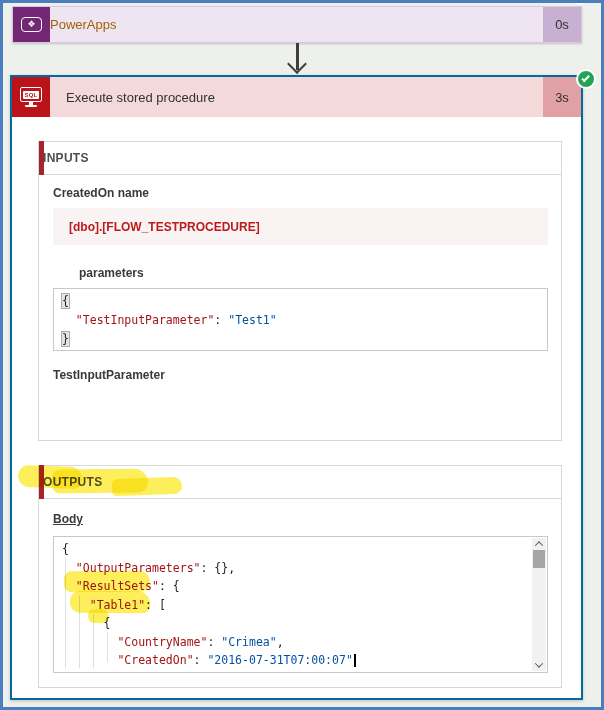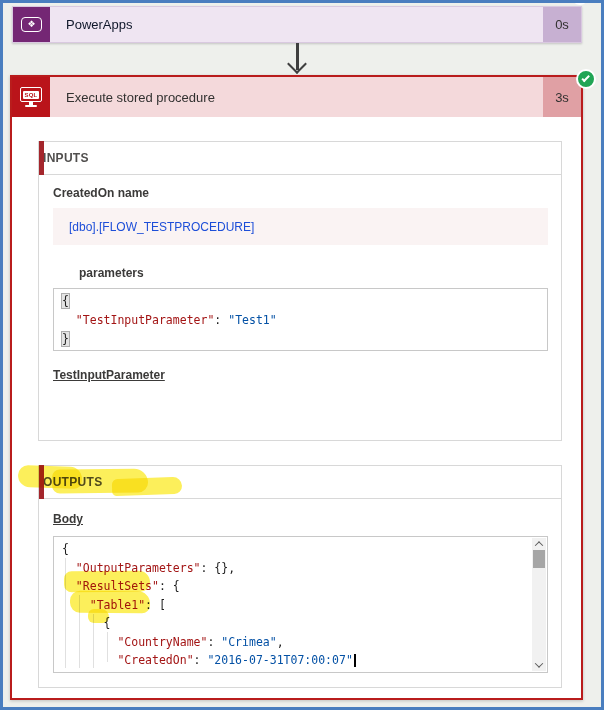--- a/index.html
+++ b/index.html
@@ -9,37 +9,37 @@
   .frame { position:relative; width:604px; height:710px; background:#eef0ec; overflow:hidden; }
   .window-border { position:absolute; inset:0; border:3px solid #4a7ebf; pointer-events:none; z-index:50; }
 
   
   .trigger-card { position:absolute; left:12px; top:6px; width:570px; height:37px;
     display:flex; align-items:stretch; background:#efe5f2; border:1px solid #d9c9e0;
     box-shadow:0 1px 2px rgba(0,0,0,.18); }
   .trigger-icon { width:37px; background:#742774; display:flex; align-items:center; justify-content:center; flex:none; }
   .pa-glyph { width:21px; height:15px; border:1.5px solid #fff; border-radius:4px;
     display:flex; align-items:center; justify-content:center; color:#fff; font-size:9px; line-height:1; }
-  .trigger-title { flex:1; display:flex; align-items:center; padding-left:16px;
-    font-size:13px; color:#0f172a; }
+  .trigger-title { flex:1; display:flex; align-items:center; 
+    font-size:13px; color:#a16207; }
   .duration-badge { width:38px; display:flex; align-items:center; justify-content:center;
     font-size:13px; color:#323130; flex:none; }
   .trigger-card .duration-badge { background:#c7b0d2; }
 
   .check-sliver { position:absolute; left:571px; top:-13px; width:18px; height:18px;
     border-radius:50%; background:#21a555; border:2px solid #fff; z-index:6; }
 
   
   .arrow-shaft { position:absolute; left:296px; top:43px; width:2.5px; height:27px; background:#3f3f3f; }
   .arrow-head { position:absolute; left:290px; top:57px; width:14px; height:14px;
     border-style:solid; border-color:#3f3f3f; border-width:0 2.5px 2.5px 0; transform:rotate(45deg); }
 
   
   .action-card { position:absolute; left:10px; top:75px; width:573px; height:625px;
-    background:#fff; border:2px solid #b91c1c; box-shadow:0 1px 3px rgba(0,0,0,.2); }
+    background:#fff; border:2px solid #0369a1; box-shadow:0 1px 3px rgba(0,0,0,.2); }
   .action-header { display:flex; align-items:stretch; height:40px; background:#f4d9db; cursor:pointer; }
   .sql-icon { width:38px; background:#ba141a; display:flex; flex-direction:column; align-items:center; justify-content:center; flex:none; }
   .monitor { width:22px; height:15px; border:1.5px solid #fff; border-radius:2px;
     display:flex; align-items:center; justify-content:center; }
   .monitor-label { background:#fff; color:#ba141a; font-size:6px; font-weight:bold; line-height:1;
     padding:1px 2px; border-radius:1px; letter-spacing:.2px; }
   .monitor-stand { width:4px; height:3px; background:#fff; }
   .monitor-base { width:12px; height:2px; background:#fff; border-radius:1px; }
   .action-title { flex:1; display:flex; align-items:center; padding-left:16px; font-size:13px; color:#323130; }
   .action-header .duration-badge { background:#e0a0a4; }
@@ -53,21 +53,21 @@
   .panel { position:absolute; left:26px; width:524px; background:#fff; border:1px solid #d8d8d8; }
   .inputs-panel  { top:64px;  height:300px; }
   .outputs-panel { top:388px; height:223px; }
   .panel-header { position:relative; height:33px; border-bottom:1px solid #d8d8d8;
     display:flex; align-items:center; }
   .accent-bar { position:absolute; left:0; top:-1px; width:5px; height:34px; background:#a4262c; }
   .section-label { padding-left:4px; font-size:12px; font-weight:bold; color:#514f4e; letter-spacing:.3px; }
 
   .field-label { position:absolute; left:14px; font-size:12px; font-weight:bold; color:#3b3a39; }
   .value-box { position:absolute; left:14px; width:495px; background:#faf3f3;
-    display:flex; align-items:center; padding-left:16px; font-size:12px; color:#1d4ed8; }
+    display:flex; align-items:center; padding-left:16px; font-size:12px; color:#b91c1c;font-weight:bold; }
 
   .code-box { position:absolute; left:14px; width:495px; background:#fff; border:1px solid #c8c8c8;
     overflow:hidden; font-family:"DejaVu Sans Mono","Liberation Mono",monospace; font-size:11.5px; color:#1e1e1e; }
   .code-lines { padding:3px 0 0 8px; }
   .cl { height:18.5px; line-height:18.5px; white-space:pre; }
   .param-code .cl { height:19px; line-height:19px; }
   .tk-k { color:#a31515; }
   .tk-s { color:#0451a5; }
   .tk-p, .tk-w { color:#1e1e1e; }
   .tk-b { background:#e4e4e4; outline:1px solid #adadad; }
@@ -139,21 +139,21 @@
 
       <div class="field-label" style="top:124px;margin-left:26px;">parameters</div>
       <div class="code-box param-code" style="top:146px; height:63px;">
         <div class="code-lines">
             <div class="cl"><span class="tk-b">{</span></div>
             <div class="cl"><span class="tk-w">  </span><span class="tk-k">"TestInputParameter"</span><span class="tk-p">: </span><span class="tk-s">"Test1"</span></div>
             <div class="cl"><span class="tk-b">}</span></div>
           </div>
       </div>
 
-      <div class="field-label" style="top:226px;text-decoration:underline;">TestInputParameter</div>
+      <div class="field-label" style="top:226px;">TestInputParameter</div>
     </div>
 
     <div class="panel outputs-panel">
       <div class="panel-header">
         <div class="accent-bar"></div>
         <div class="section-label">OUTPUTS</div>
       </div>
 
       <div class="field-label" style="top:46px;text-decoration:underline;">Body</div>
       <div class="code-box" style="top:70px; height:137px;">

